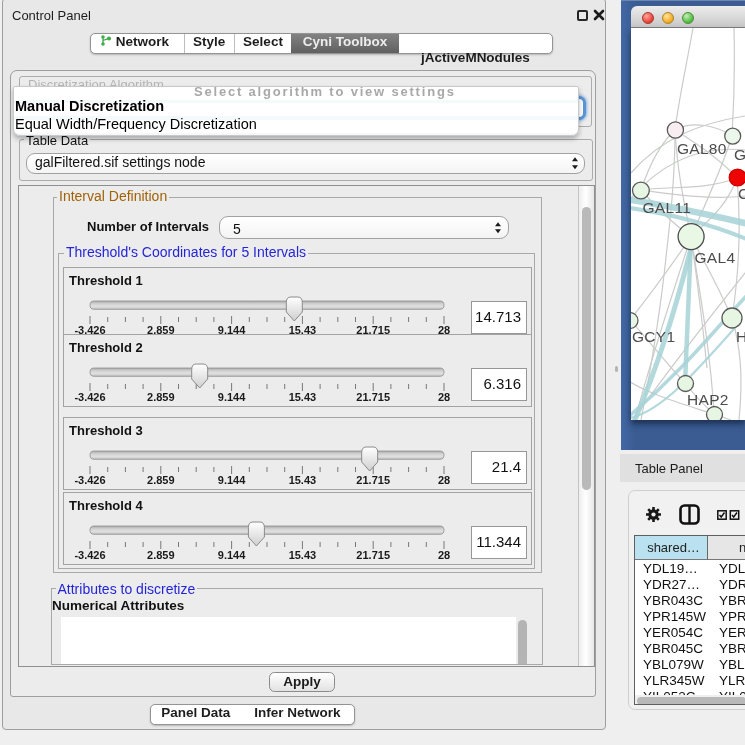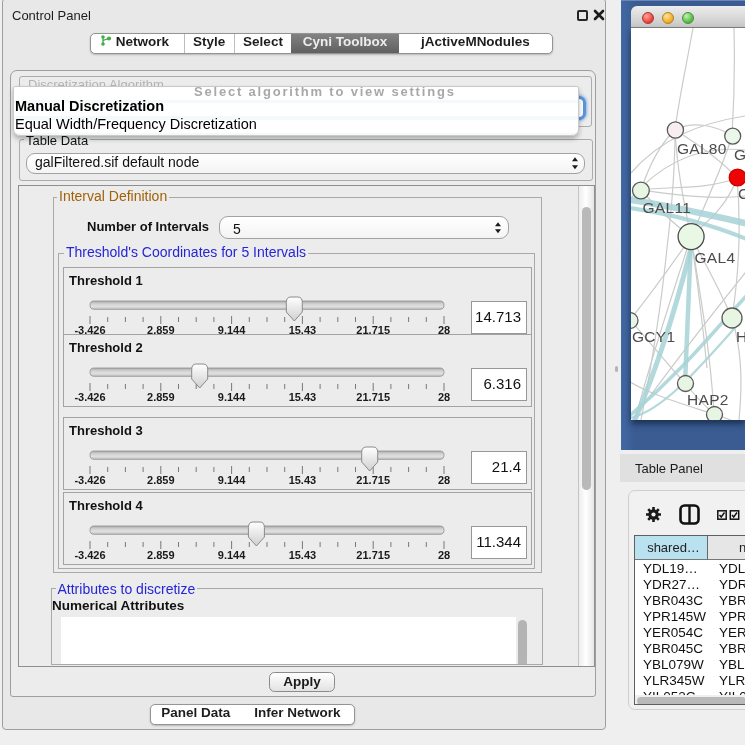--- a/index.html
+++ b/index.html
@@ -48,35 +48,35 @@
   <div class="sg" style="width:94px;padding-right:5px;">
     <svg width="12" height="13" viewBox="0 0 12 13" style="margin-right:4px">
       <path d="M3 3 L3 10 M3 6.5 L8.5 4.5" stroke="#2f9e3f" stroke-width="1.2" fill="none"></path>
       <circle cx="3" cy="3" r="1.8" fill="#3fae49"></circle>
         <circle cx="3" cy="10" r="1.8" fill="#3fae49"></circle>
       <circle cx="9" cy="4.5" r="2.1" fill="#3fae49"></circle>
     </svg>Network</div>
   <div class="sg" style="width:50.5px;">Style</div>
   <div class="sg preon" style="width:56px;">Select</div>
   <div class="sg on" style="width:108px;">Cyni Toolbox</div>
-  <div class="sg" style="width:153px;">jActiveMNodules</div>
+  <div class="sg" style="width:153px;margin-top:16px;">jActiveMNodules</div>
 </div>
 
 <div class="abs" style="left:10px;top:70px;width:586px;height:627px;border:1px solid #9e9e9e;
      border-radius:7px 7px 3px 3px;box-sizing:border-box;background:#ececec;"></div>
 
 <div class="abs" style="left:19px;top:76px;width:573px;height:51px;border:1px solid #ababab;border-radius:3px;box-sizing:border-box;"></div>
 <div class="abs" style="left:28px;top:77px;font-size:13px;color:#b4b4b4;">Discretization Algorithm</div>
 <div class="abs" style="left:561px;top:96px;width:25px;height:24px;border-radius:7px;background:#fff;
      border:3px solid #5a94d6;box-shadow:0 0 3px 1px rgba(110,160,220,.8);box-sizing:border-box;"></div>
 
 <div class="abs" style="left:19px;top:138.5px;width:573.5px;height:42.5px;border:1px solid #ababab;border-radius:3px;box-sizing:border-box;"></div>
 <div class="abs" style="left:24px;top:132.5px;font-size:13px;color:#111;background:#ececec;padding:0 2px;">Table Data</div>
 <div class="combo" style="left:26px;top:152.5px;width:558.5px;height:21px;">
-  <span style="position:absolute;left:8px;top:0px;">galFiltered.sif default node</span>
+  <span style="position:absolute;left:8px;top:0px;">galFiltered.sif settings node</span>
   <span class="ar" style="right:6px;">
       <i class="up"></i>
       <i class="dn"></i>
     </span>
 </div>
 
 <div class="abs" style="left:18px;top:185px;width:577px;height:481.5px;border:1px solid #8f8f8f;box-sizing:border-box;background:#ececec;"></div>
 
 <div class="abs" style="left:578px;top:186px;width:16px;height:480px;background:linear-gradient(90deg,#ededed,#ffffff 45%,#e6e6e6);border-left:1px solid #c4c4c4;box-sizing:border-box;"></div>
 <div class="abs" style="left:582px;top:207px;width:9px;height:283px;background:#b9b9b9;border-radius:5px;"></div>

